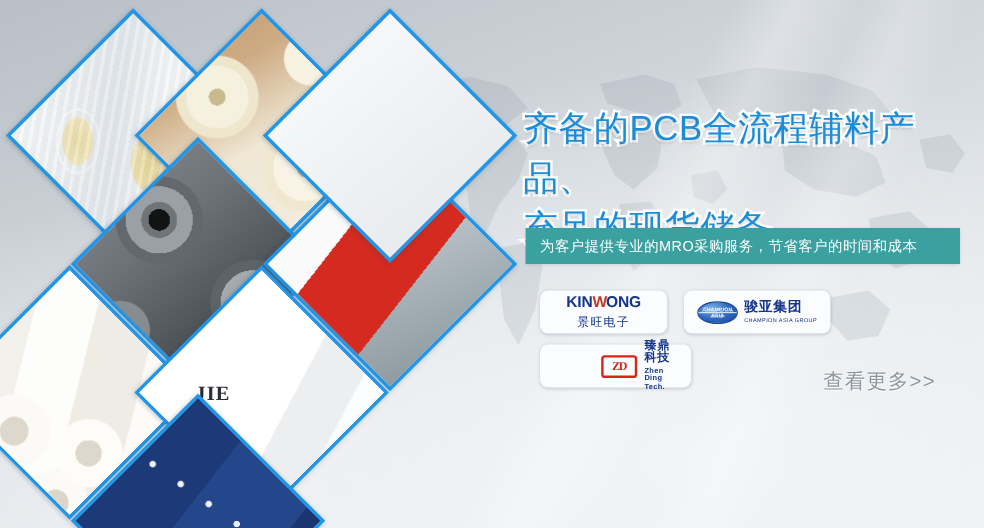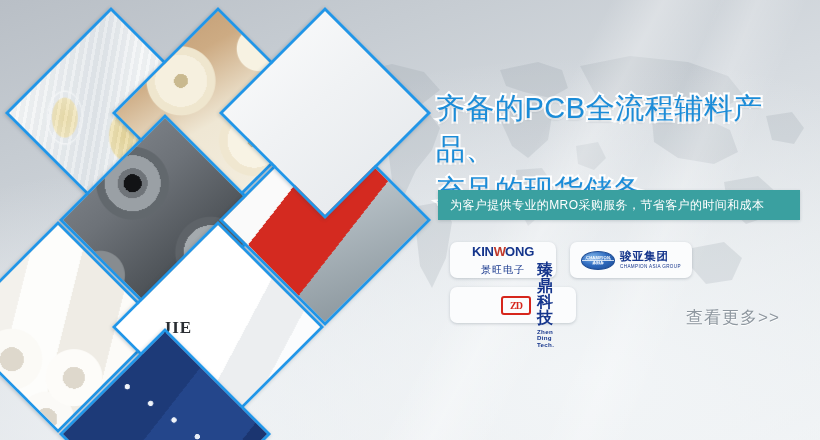--- a/index.html
+++ b/index.html
@@ -196,21 +196,21 @@
   
   .zd{display:flex;align-items:center;gap:6px;padding-left:43px;}
   .zd-mark{
     width:30px;height:19px;border:2.4px solid #d6261c;border-radius:3px;
     position:relative;box-sizing:border-box;flex:0 0 auto;
     display:flex;align-items:center;justify-content:center;
     font-size:10px;font-weight:700;color:#d6261c;letter-spacing:-1px;
     font-family:"Liberation Serif","DejaVu Serif",serif;
   }
   .zd-txt{line-height:1;}
-  .zd-cn{font-size:16px;font-weight:700;color:#15358c;letter-spacing:.8px;
+  .zd-cn{font-size:10px;font-weight:700;color:#15358c;letter-spacing:.8px;
     font-family:"Liberation Serif","DejaVu Serif",serif;}
   .zd-en{font-size:6.2px;font-weight:700;color:#15358c;margin-top:3px;letter-spacing:.3px;}
 
   
   .more{
     position:absolute;left:686px;top:306px;
     font-size:17px;color:#8e979f;letter-spacing:1px;
     text-shadow:0 1px 0 rgba(255,255,255,.9);
     cursor:pointer;white-space:nowrap;
   }

